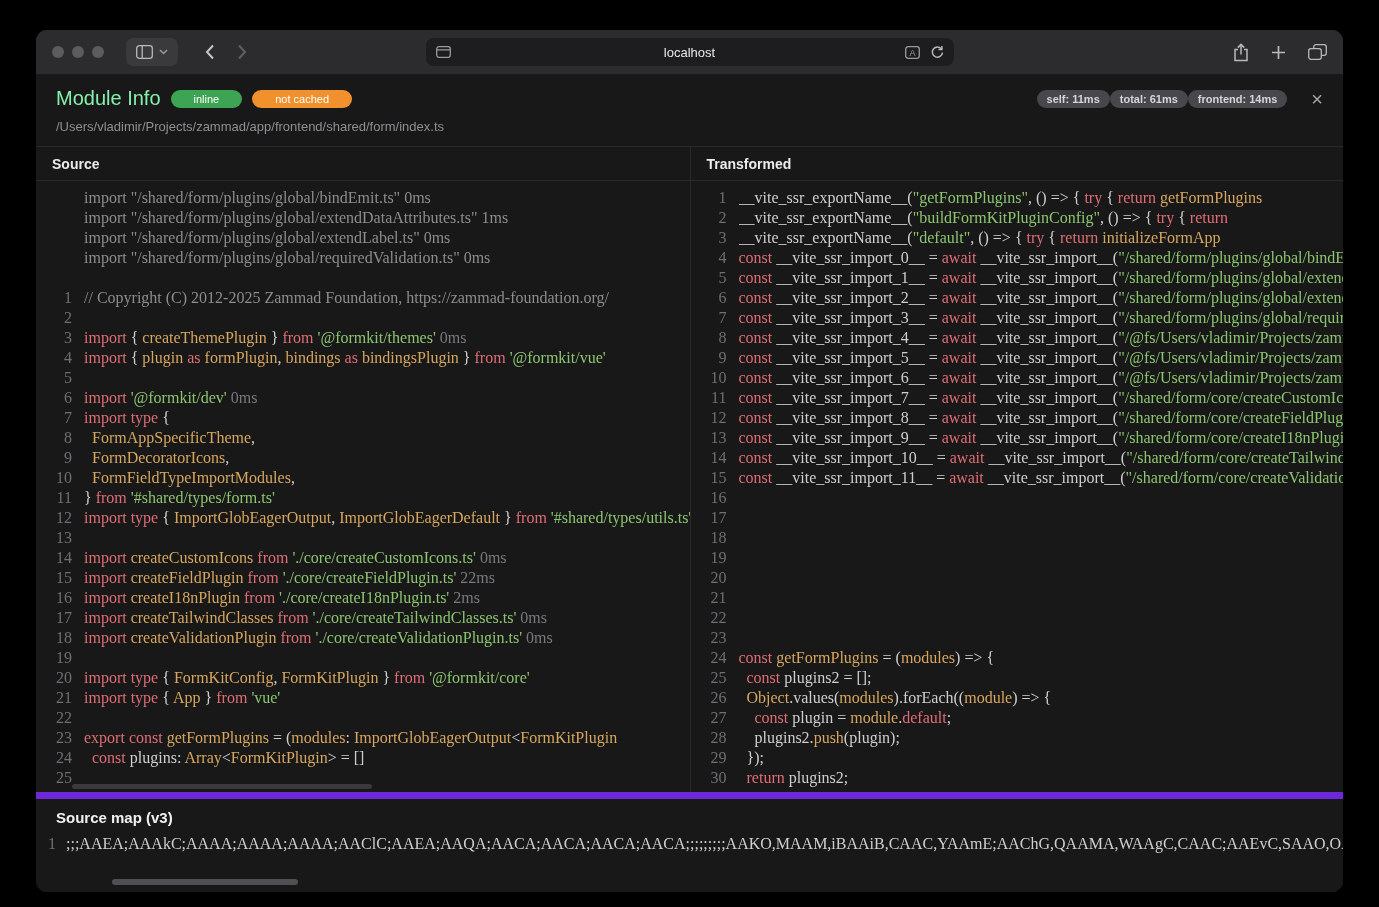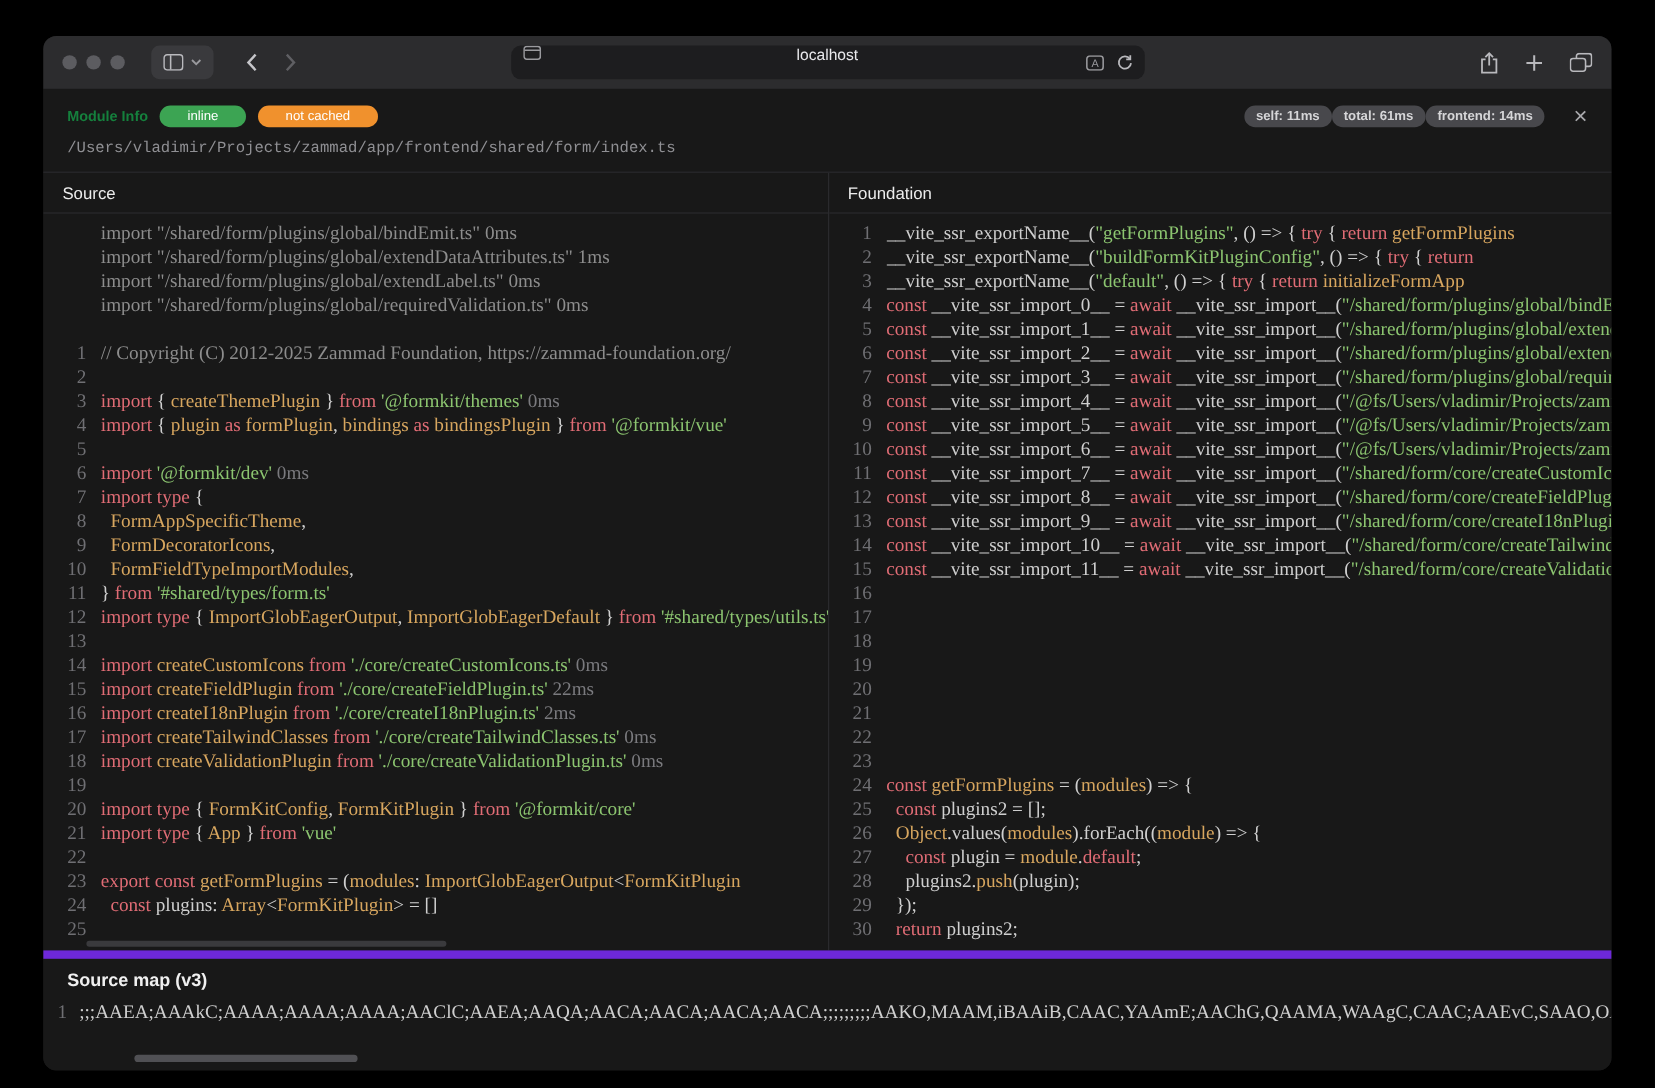--- a/index.html
+++ b/index.html
@@ -13,43 +13,43 @@
 
   
   .titlebar{position:relative;height:44px;background:#2c2c2e;display:flex;align-items:center;
     padding:0 16px;flex:0 0 auto}
   .lights{display:flex;gap:8px;margin-right:22px}
   .light{width:12px;height:12px;border-radius:50%;background:#5c5c60;display:inline-block}
   .tb-btn{display:flex;align-items:center;justify-content:center;height:28px;border-radius:7px;color:#b9b9bd}
   .sidebar-btn{background:#3a3a3d;width:52px;gap:6px;margin-right:16px}
   .nav-btn{width:32px}
   .addr{position:absolute;left:50%;top:8px;transform:translateX(-50%);width:528px;height:28px;
-    background:#1d1d1f;border-radius:8px;display:flex;padding:0 10px}
+    background:#1d1d1f;border-radius:8px;display:flex;align-items:center;padding:0 10px}
   .addr-url{position:absolute;left:0;right:0;text-align:center;color:#e9e9ec;font-size:13px}
   .addr-right{margin-left:auto;display:flex;gap:10px;align-items:center;z-index:1}
   .actions{display:flex;gap:22px;align-items:center;margin-left:auto;color:#b9b9bd}
 
   
   .page{flex:1;display:flex;flex-direction:column;min-height:0;background:#181818}
   .page-head{padding:13px 20px 12px;border-bottom:1px solid #2a2a2d;flex:0 0 auto}
   .head-row{display:flex;align-items:center;gap:10px}
-  .title{font-size:12px;font-weight:700;color:#15803d}
+  .title{font-size:20px;font-weight:400;color:#86efac}
   .badge{font-size:11px;font-weight:400;color:#fff;padding:3px 23px;border-radius:10px}
   .badge.green{background:var(--c-badge_green,#3ca453)}
   .badge.orange{background:var(--c-badge_orange,#f0912d)}
   .timings{margin-left:auto;display:flex;gap:0}
   .pill{background:#48484c;color:#d6d6d8;font-size:11px;font-weight:600;padding:3px 10px;border-radius:10px}
   .close{margin-left:14px;color:#a8a8ac;font-size:20px;line-height:1}
-  .path{margin-top:9px;font-family:Liberation Mono, monospace;font-size:13px;color:#8f8f93}
+  .path{margin-top:9px;font-family:Liberation Sans, sans-serif;font-size:13px;color:#8f8f93}
 
   
   .panels{flex:1;min-height:0;display:grid;grid-template-columns:1fr 1fr}
   .panel{min-width:0;overflow:hidden;display:flex;flex-direction:column;position:relative}
   .panel+.panel{border-left:1px solid #2a2a2d}
-  .panel-head{padding:9px 16px 8px;font-size:14px;font-weight:400;color:#ececec;border-bottom:1px solid #2a2a2d}
+  .panel-head{padding:9px 16px 8px;font-size:14px;font-weight:700;color:#ececec;border-bottom:1px solid #2a2a2d}
   .code{flex:1;overflow:hidden;padding-top:7px;font-family:Liberation Serif, serif;
     font-size:16px;line-height:20px;white-space:pre}
   .cl{display:flex;height:20px}
   .ln{flex:0 0 36px;text-align:right;margin-right:12px;color:#6f6f73}
   .ct{flex:1;min-width:0;overflow:hidden}
   .tk-k{color:var(--c-keyword,#e06c75)}
   .tk-s{color:var(--c-string,#8cc570)}
   .tk-f{color:var(--c-ident,#d7a65f)}
   .tk-p{color:var(--c-plain,#cfcfcf)}
   .tk-c{color:var(--c-comment,#8d8d8d)}
@@ -179,21 +179,21 @@
       <div class="path">/Users/vladimir/Projects/zammad/app/frontend/shared/form/index.ts</div>
     </div>
 
     <div class="panels">
       <section class="panel">
         <div class="panel-head">Source</div>
         <div class="code"><div class="cl"><span class="ln"></span><span class="ct"><span class="tk-c">import "/shared/form/plugins/global/bindEmit.ts" 0ms</span></span></div><div class="cl"><span class="ln"></span><span class="ct"><span class="tk-c">import "/shared/form/plugins/global/extendDataAttributes.ts" 1ms</span></span></div><div class="cl"><span class="ln"></span><span class="ct"><span class="tk-c">import "/shared/form/plugins/global/extendLabel.ts" 0ms</span></span></div><div class="cl"><span class="ln"></span><span class="ct"><span class="tk-c">import "/shared/form/plugins/global/requiredValidation.ts" 0ms</span></span></div><div class="cl"><span class="ln"></span><span class="ct"></span></div><div class="cl"><span class="ln">1</span><span class="ct"><span class="tk-c">// Copyright (C) 2012-2025 Zammad Foundation, https://zammad-foundation.org/</span></span></div><div class="cl"><span class="ln">2</span><span class="ct"></span></div><div class="cl"><span class="ln">3</span><span class="ct"><span class="tk-k">import</span><span class="tk-p"> { </span><span class="tk-f">createThemePlugin</span><span class="tk-p"> } </span><span class="tk-k">from</span><span class="tk-s"> '@formkit/themes'</span><span class="tk-t"> 0ms</span></span></div><div class="cl"><span class="ln">4</span><span class="ct"><span class="tk-k">import</span><span class="tk-p"> { </span><span class="tk-f">plugin</span><span class="tk-k"> as </span><span class="tk-f">formPlugin</span><span class="tk-p">, </span><span class="tk-f">bindings</span><span class="tk-k"> as </span><span class="tk-f">bindingsPlugin</span><span class="tk-p"> } </span><span class="tk-k">from</span><span class="tk-s"> '@formkit/vue'</span></span></div><div class="cl"><span class="ln">5</span><span class="ct"></span></div><div class="cl"><span class="ln">6</span><span class="ct"><span class="tk-k">import</span><span class="tk-s"> '@formkit/dev'</span><span class="tk-t"> 0ms</span></span></div><div class="cl"><span class="ln">7</span><span class="ct"><span class="tk-k">import type</span><span class="tk-p"> {</span></span></div><div class="cl"><span class="ln">8</span><span class="ct"><span class="tk-p">  </span><span class="tk-f">FormAppSpecificTheme</span><span class="tk-p">,</span></span></div><div class="cl"><span class="ln">9</span><span class="ct"><span class="tk-p">  </span><span class="tk-f">FormDecoratorIcons</span><span class="tk-p">,</span></span></div><div class="cl"><span class="ln">10</span><span class="ct"><span class="tk-p">  </span><span class="tk-f">FormFieldTypeImportModules</span><span class="tk-p">,</span></span></div><div class="cl"><span class="ln">11</span><span class="ct"><span class="tk-p">} </span><span class="tk-k">from</span><span class="tk-s"> '#shared/types/form.ts'</span></span></div><div class="cl"><span class="ln">12</span><span class="ct"><span class="tk-k">import type</span><span class="tk-p"> { </span><span class="tk-f">ImportGlobEagerOutput</span><span class="tk-p">, </span><span class="tk-f">ImportGlobEagerDefault</span><span class="tk-p"> } </span><span class="tk-k">from</span><span class="tk-s"> '#shared/types/utils.ts'</span></span></div><div class="cl"><span class="ln">13</span><span class="ct"></span></div><div class="cl"><span class="ln">14</span><span class="ct"><span class="tk-k">import</span><span class="tk-f"> createCustomIcons</span><span class="tk-k"> from</span><span class="tk-s"> './core/createCustomIcons.ts'</span><span class="tk-t"> 0ms</span></span></div><div class="cl"><span class="ln">15</span><span class="ct"><span class="tk-k">import</span><span class="tk-f"> createFieldPlugin</span><span class="tk-k"> from</span><span class="tk-s"> './core/createFieldPlugin.ts'</span><span class="tk-t"> 22ms</span></span></div><div class="cl"><span class="ln">16</span><span class="ct"><span class="tk-k">import</span><span class="tk-f"> createI18nPlugin</span><span class="tk-k"> from</span><span class="tk-s"> './core/createI18nPlugin.ts'</span><span class="tk-t"> 2ms</span></span></div><div class="cl"><span class="ln">17</span><span class="ct"><span class="tk-k">import</span><span class="tk-f"> createTailwindClasses</span><span class="tk-k"> from</span><span class="tk-s"> './core/createTailwindClasses.ts'</span><span class="tk-t"> 0ms</span></span></div><div class="cl"><span class="ln">18</span><span class="ct"><span class="tk-k">import</span><span class="tk-f"> createValidationPlugin</span><span class="tk-k"> from</span><span class="tk-s"> './core/createValidationPlugin.ts'</span><span class="tk-t"> 0ms</span></span></div><div class="cl"><span class="ln">19</span><span class="ct"></span></div><div class="cl"><span class="ln">20</span><span class="ct"><span class="tk-k">import type</span><span class="tk-p"> { </span><span class="tk-f">FormKitConfig</span><span class="tk-p">, </span><span class="tk-f">FormKitPlugin</span><span class="tk-p"> } </span><span class="tk-k">from</span><span class="tk-s"> '@formkit/core'</span></span></div><div class="cl"><span class="ln">21</span><span class="ct"><span class="tk-k">import type</span><span class="tk-p"> { </span><span class="tk-f">App</span><span class="tk-p"> } </span><span class="tk-k">from</span><span class="tk-s"> 'vue'</span></span></div><div class="cl"><span class="ln">22</span><span class="ct"></span></div><div class="cl"><span class="ln">23</span><span class="ct"><span class="tk-k">export const</span><span class="tk-f"> getFormPlugins</span><span class="tk-p"> = (</span><span class="tk-f">modules</span><span class="tk-p">: </span><span class="tk-f">ImportGlobEagerOutput</span><span class="tk-p">&lt;</span><span class="tk-f">FormKitPlugin</span></span></div><div class="cl"><span class="ln">24</span><span class="ct"><span class="tk-p">  </span><span class="tk-k">const</span><span class="tk-p"> plugins: </span><span class="tk-f">Array</span><span class="tk-p">&lt;</span><span class="tk-f">FormKitPlugin</span><span class="tk-p">&gt; = []</span></span></div><div class="cl"><span class="ln">25</span><span class="ct"></span></div></div>
         <div class="src-scroll"></div>
       </section>
       <section class="panel">
-        <div class="panel-head">Foundation</div>
+        <div class="panel-head">Transformed</div>
         <div class="code"><div class="cl"><span class="ln">1</span><span class="ct"><span class="tk-p">__vite_ssr_exportName__(</span><span class="tk-s">"getFormPlugins"</span><span class="tk-p">, () =&gt; { </span><span class="tk-k">try</span><span class="tk-p"> { </span><span class="tk-k">return</span><span class="tk-f"> getFormPlugins</span></span></div><div class="cl"><span class="ln">2</span><span class="ct"><span class="tk-p">__vite_ssr_exportName__(</span><span class="tk-s">"buildFormKitPluginConfig"</span><span class="tk-p">, () =&gt; { </span><span class="tk-k">try</span><span class="tk-p"> { </span><span class="tk-k">return</span></span></div><div class="cl"><span class="ln">3</span><span class="ct"><span class="tk-p">__vite_ssr_exportName__(</span><span class="tk-s">"default"</span><span class="tk-p">, () =&gt; { </span><span class="tk-k">try</span><span class="tk-p"> { </span><span class="tk-k">return</span><span class="tk-f"> initializeFormApp</span></span></div><div class="cl"><span class="ln">4</span><span class="ct"><span class="tk-k">const</span><span class="tk-p"> __vite_ssr_import_0__ = </span><span class="tk-k">await</span><span class="tk-p"> __vite_ssr_import__(</span><span class="tk-s">"/shared/form/plugins/global/bindEmit.ts"</span></span></div><div class="cl"><span class="ln">5</span><span class="ct"><span class="tk-k">const</span><span class="tk-p"> __vite_ssr_import_1__ = </span><span class="tk-k">await</span><span class="tk-p"> __vite_ssr_import__(</span><span class="tk-s">"/shared/form/plugins/global/extendDataAttributes.ts"</span></span></div><div class="cl"><span class="ln">6</span><span class="ct"><span class="tk-k">const</span><span class="tk-p"> __vite_ssr_import_2__ = </span><span class="tk-k">await</span><span class="tk-p"> __vite_ssr_import__(</span><span class="tk-s">"/shared/form/plugins/global/extendLabel.ts"</span></span></div><div class="cl"><span class="ln">7</span><span class="ct"><span class="tk-k">const</span><span class="tk-p"> __vite_ssr_import_3__ = </span><span class="tk-k">await</span><span class="tk-p"> __vite_ssr_import__(</span><span class="tk-s">"/shared/form/plugins/global/requiredValidation.ts"</span></span></div><div class="cl"><span class="ln">8</span><span class="ct"><span class="tk-k">const</span><span class="tk-p"> __vite_ssr_import_4__ = </span><span class="tk-k">await</span><span class="tk-p"> __vite_ssr_import__(</span><span class="tk-s">"/@fs/Users/vladimir/Projects/zammad/node_modules/@formkit/themes/dist/index.mjs"</span></span></div><div class="cl"><span class="ln">9</span><span class="ct"><span class="tk-k">const</span><span class="tk-p"> __vite_ssr_import_5__ = </span><span class="tk-k">await</span><span class="tk-p"> __vite_ssr_import__(</span><span class="tk-s">"/@fs/Users/vladimir/Projects/zammad/node_modules/@formkit/vue/dist/index.mjs"</span></span></div><div class="cl"><span class="ln">10</span><span class="ct"><span class="tk-k">const</span><span class="tk-p"> __vite_ssr_import_6__ = </span><span class="tk-k">await</span><span class="tk-p"> __vite_ssr_import__(</span><span class="tk-s">"/@fs/Users/vladimir/Projects/zammad/node_modules/@formkit/dev/dist/index.mjs"</span></span></div><div class="cl"><span class="ln">11</span><span class="ct"><span class="tk-k">const</span><span class="tk-p"> __vite_ssr_import_7__ = </span><span class="tk-k">await</span><span class="tk-p"> __vite_ssr_import__(</span><span class="tk-s">"/shared/form/core/createCustomIcons.ts"</span></span></div><div class="cl"><span class="ln">12</span><span class="ct"><span class="tk-k">const</span><span class="tk-p"> __vite_ssr_import_8__ = </span><span class="tk-k">await</span><span class="tk-p"> __vite_ssr_import__(</span><span class="tk-s">"/shared/form/core/createFieldPlugin.ts"</span></span></div><div class="cl"><span class="ln">13</span><span class="ct"><span class="tk-k">const</span><span class="tk-p"> __vite_ssr_import_9__ = </span><span class="tk-k">await</span><span class="tk-p"> __vite_ssr_import__(</span><span class="tk-s">"/shared/form/core/createI18nPlugin.ts"</span></span></div><div class="cl"><span class="ln">14</span><span class="ct"><span class="tk-k">const</span><span class="tk-p"> __vite_ssr_import_10__ = </span><span class="tk-k">await</span><span class="tk-p"> __vite_ssr_import__(</span><span class="tk-s">"/shared/form/core/createTailwindClasses.ts"</span></span></div><div class="cl"><span class="ln">15</span><span class="ct"><span class="tk-k">const</span><span class="tk-p"> __vite_ssr_import_11__ = </span><span class="tk-k">await</span><span class="tk-p"> __vite_ssr_import__(</span><span class="tk-s">"/shared/form/core/createValidationPlugin.ts"</span></span></div><div class="cl"><span class="ln">16</span><span class="ct"></span></div><div class="cl"><span class="ln">17</span><span class="ct"></span></div><div class="cl"><span class="ln">18</span><span class="ct"></span></div><div class="cl"><span class="ln">19</span><span class="ct"></span></div><div class="cl"><span class="ln">20</span><span class="ct"></span></div><div class="cl"><span class="ln">21</span><span class="ct"></span></div><div class="cl"><span class="ln">22</span><span class="ct"></span></div><div class="cl"><span class="ln">23</span><span class="ct"></span></div><div class="cl"><span class="ln">24</span><span class="ct"><span class="tk-k">const</span><span class="tk-f"> getFormPlugins</span><span class="tk-p"> = (</span><span class="tk-f">modules</span><span class="tk-p">) =&gt; {</span></span></div><div class="cl"><span class="ln">25</span><span class="ct"><span class="tk-p">  </span><span class="tk-k">const</span><span class="tk-p"> plugins2 = [];</span></span></div><div class="cl"><span class="ln">26</span><span class="ct"><span class="tk-p">  </span><span class="tk-f">Object</span><span class="tk-p">.values(</span><span class="tk-f">modules</span><span class="tk-p">).forEach((</span><span class="tk-f">module</span><span class="tk-p">) =&gt; {</span></span></div><div class="cl"><span class="ln">27</span><span class="ct"><span class="tk-p">    </span><span class="tk-k">const</span><span class="tk-p"> plugin = </span><span class="tk-f">module</span><span class="tk-p">.</span><span class="tk-k">default</span><span class="tk-p">;</span></span></div><div class="cl"><span class="ln">28</span><span class="ct"><span class="tk-p">    plugins2.</span><span class="tk-f">push</span><span class="tk-p">(plugin);</span></span></div><div class="cl"><span class="ln">29</span><span class="ct"><span class="tk-p">  });</span></span></div><div class="cl"><span class="ln">30</span><span class="ct"><span class="tk-p">  </span><span class="tk-k">return</span><span class="tk-p"> plugins2;</span></span></div></div>
       </section>
     </div>
 
     <div class="sourcemap">
       <div class="sm-head">Source map (v3)</div>
       <div class="code"><div class="cl"><span class="ln">1</span><span class="ct"><span class="tk-p">;;;AAEA;AAAkC;AAAA;AAAA;AAAA;AAClC;AAEA;AAQA;AACA;AACA;AACA;AACA;;;;;;;;;AAKO,MAAM,iBAAiB,CAAC,YAAmE;AAChG,QAAMA,WAAgC,CAAC;AAEvC,SAAO,OAAO,OAAO,EAAE,QAAQ,CAAC,WAAW;</span></span></div></div>
       <div class="h-scroll"></div>
     </div>
 

